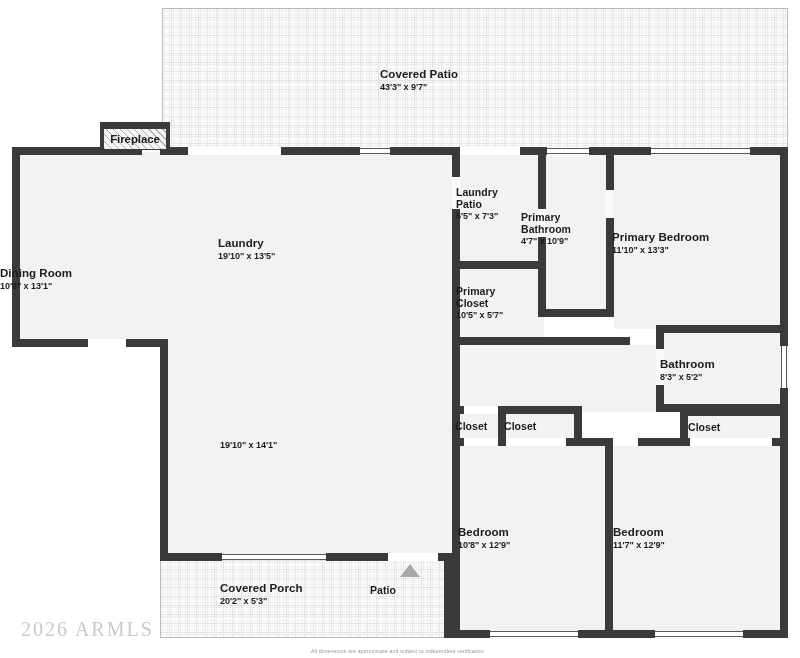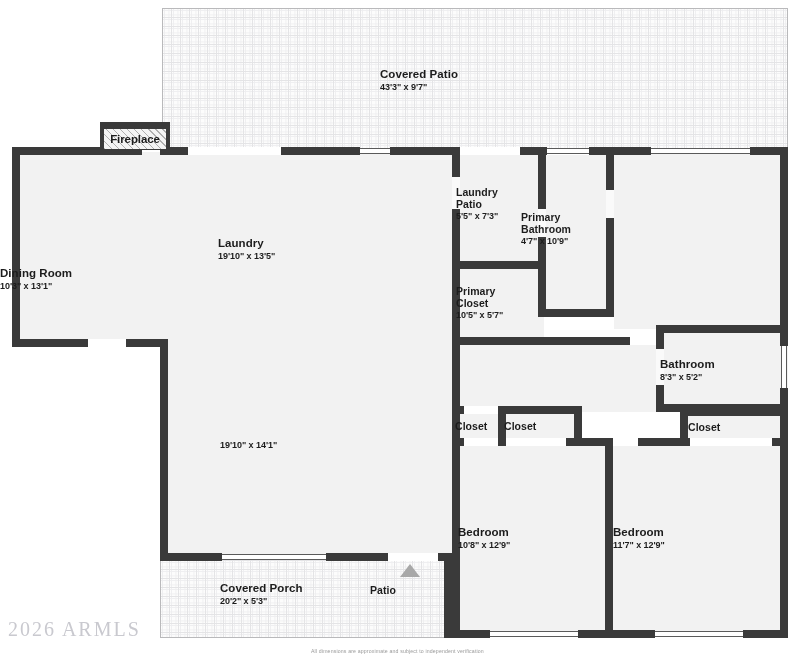--- a/index.html
+++ b/index.html
@@ -313,20 +313,24 @@
     <span class="name">Bathroom</span>
     <span class="dim">4'7" x 10'9"</span>
   </div>
 
   <div class="label wrap small" style="left:456px; top:285px; width:88px;">
     <span class="name">Primary</span>
     <span class="name">Closet</span>
     <span class="dim">10'5" x 5'7"</span>
   </div>
 
+  <div class="label" style="left:612px; top:230px; width:176px;">
+    <span class="name">Primary Bedroom</span>
+    <span class="dim">11'10" x 13'3"</span>
+  </div>
 
   <div class="label" style="left:660px; top:357px; width:128px;">
     <span class="name">Bathroom</span>
     <span class="dim">8'3" x 5'2"</span>
   </div>
 
   <div class="label" style="left:220px; top:439px; width:180px;">
     <span class="dim">19'10" x 14'1"</span>
   </div>
 
@@ -355,16 +359,16 @@
 
   <div class="label small" style="left:688px; top:421px; width:100px;">
     <span class="name">Closet</span>
   </div>
 
   <div class="entry-tri" style="left:400px; top:564px;"></div>
   <div class="label small" style="left:370px; top:584px; width:80px;">
     <span class="name">Patio</span>
   </div>
 
-  <div class="watermark" style="left:8px; top:618px;">2026 ARMLS</div>
+  <div class="watermark" style="left:21px; top:618px;">2026 ARMLS</div>
   <div class="disclaimer" style="left:311px; top:648px;">All dimensions are approximate and subject to independent verification</div>
 
 </div>
 
 </body></html>

